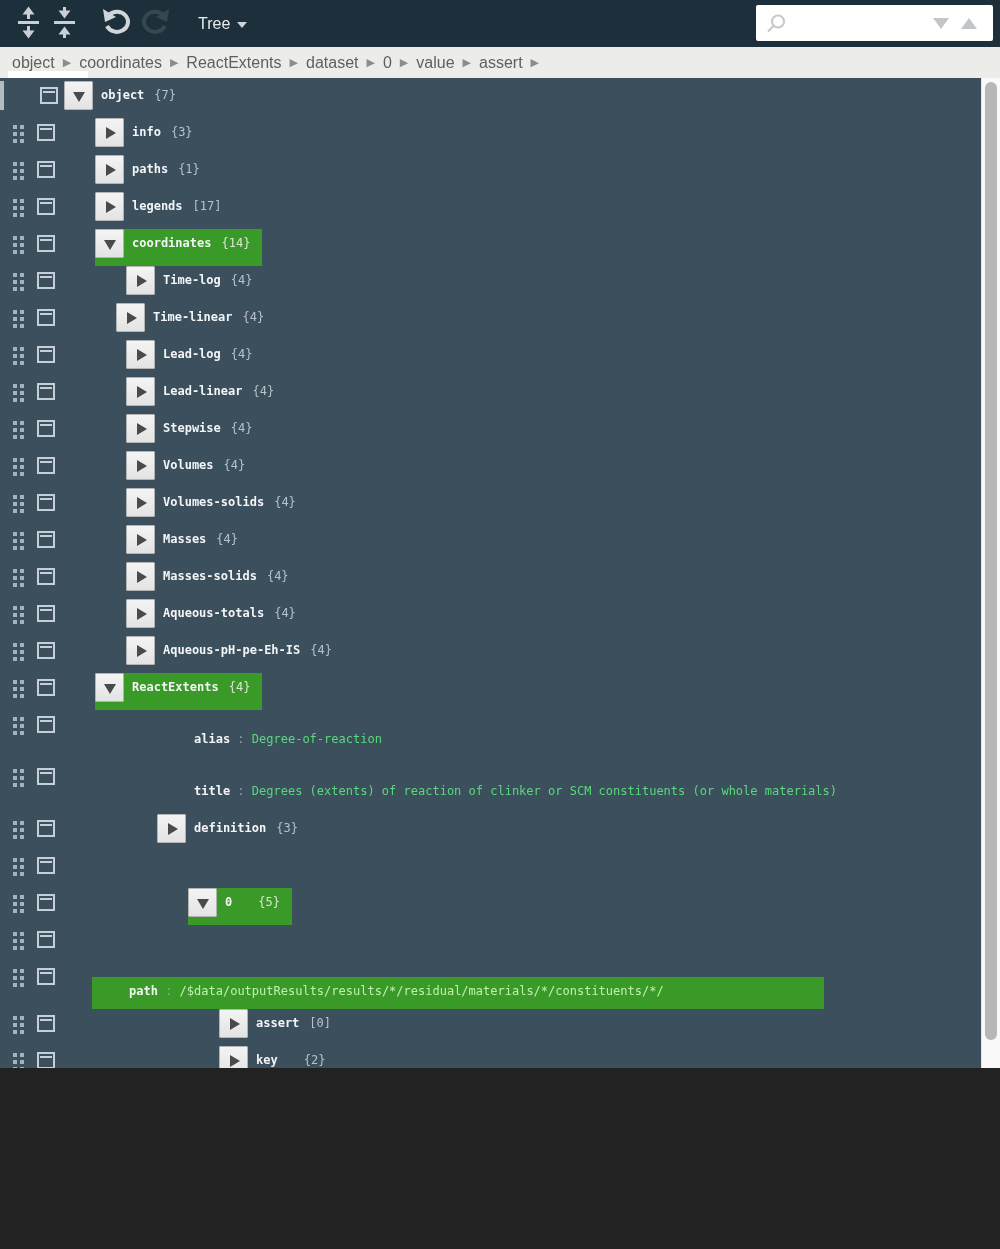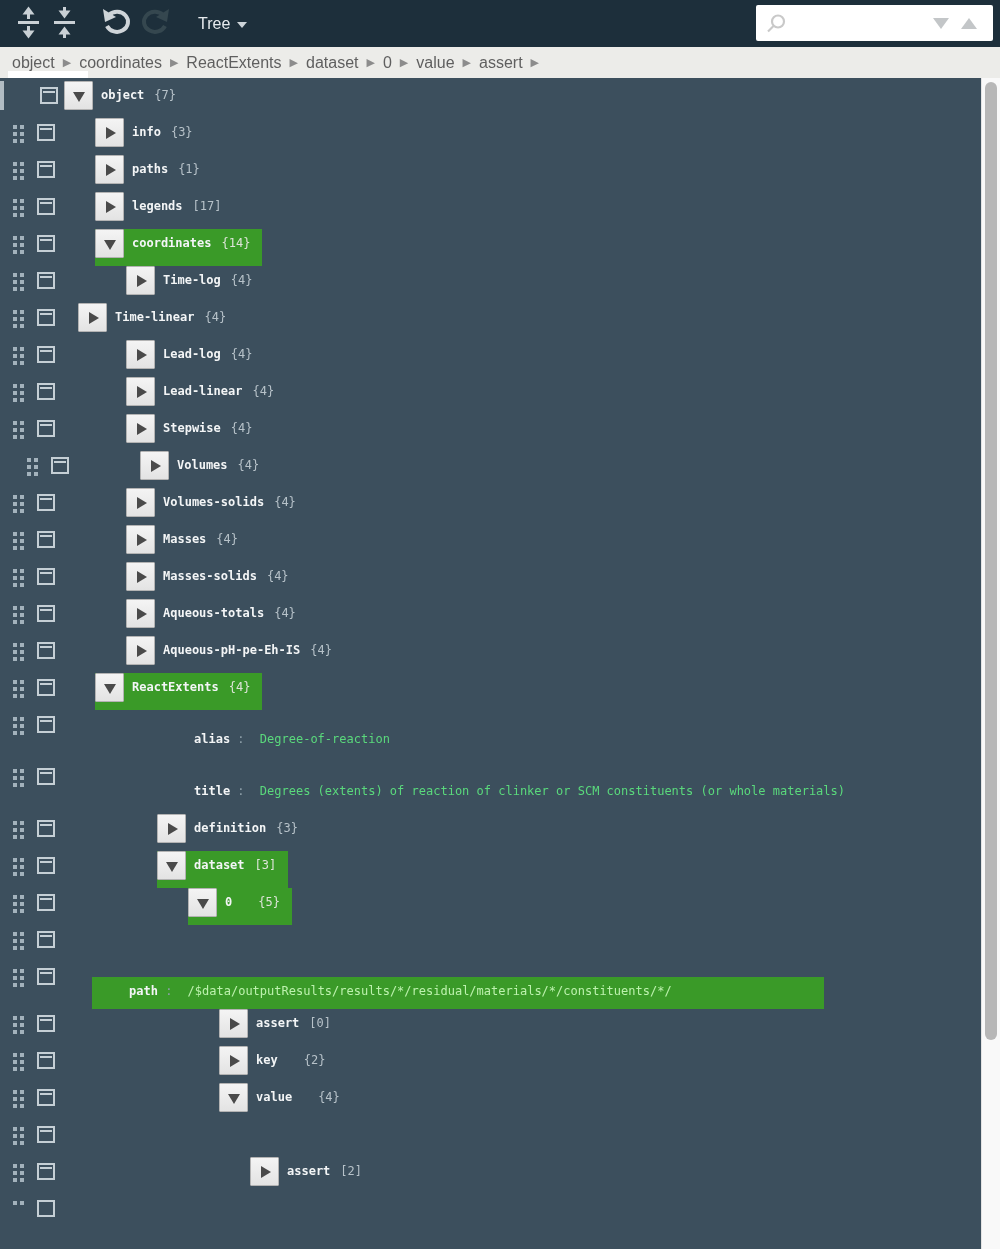--- a/index.html
+++ b/index.html
@@ -1,17 +1,17 @@
 <!DOCTYPE html>
 <html><head>
 <meta charset="utf-8">
 <style>
   * { margin:0; padding:0; box-sizing:border-box; }
   html,body { background:#222; }
-  .app { position:relative; width:1000px; height:1249px; overflow:hidden;
+  .app { position:relative; width:1000px; height:1068px; overflow:hidden;
          font-family:"Liberation Sans", sans-serif; background:#c2410c; }
 
   
   .toolbar { position:relative; height:47px; background:#1d2f3b;
              display:flex; align-items:center; }
   .tb-btn { background:none; border:none; cursor:pointer; display:flex;
             align-items:center; justify-content:center; height:40px; }
   .tb-expand   { margin-left:10px; width:36px; }
   .tb-collapse { width:36px; }
   .tb-undo { margin-left:16px; width:38px; }
@@ -69,21 +69,21 @@
            border-left:6px solid transparent; border-right:6px solid transparent; margin-top:2px; }
   .spacer { width:37px; flex:0 0 37px; }
   .label { font-size:12px; line-height:29px; white-space:nowrap; }
   .leaf .label { white-space:normal; line-height:25px; padding-top:2px; }
   .nkey { color:#f3f5f6; font-weight:bold; cursor:text; }
   .ncount { color:#b7c2c9; margin-left:10px; }
   .ncount.padc { margin-left:26px; }
   .sel .ncount { color:#dde4d8; }
   .ncolon { color:#8fa0a9; }
   .nval { color:#5ad97c; cursor:text; display:inline-block; max-width:682px;
-          vertical-align:top;margin-left:8px; }
+          vertical-align:top; }
   .hlrow .nval { color:#bdf2ae; max-width:none; }
 
   
   .scroll-track { position:absolute; right:0; top:0; width:19px; height:1171px;
                   background:#f9f9f9; border-left:1px solid #e3e3e3; }
   .scroll-thumb { position:absolute; left:3px; top:4px; width:12px; height:958px;
                   background:#b7b7b7; border-radius:7px; cursor:pointer; }
 </style>
 </head>
 <body>
@@ -265,21 +265,21 @@
             </span>
             <span class="menu-ic">
               <i></i>
             </span>
           </span><span class="chip">
             <button class="exp">
               <span class="tri-r"></span>
             </button>
             <span class="label"><span class="nkey">Time-log</span><span class="ncount">{4}</span></span>
           </span></div>
-        <div class="trow" style="padding-left: 78px;"><span class="gutter">
+        <div class="trow" style="padding-left: 116px;"><span class="gutter">
             <span class="drag">
               <i></i>
               <i></i>
               <i></i>
               <i></i>
               <i></i>
               <i></i>
             </span>
             <span class="menu-ic">
               <i></i>
@@ -337,21 +337,21 @@
             </span>
             <span class="menu-ic">
               <i></i>
             </span>
           </span><span class="chip">
             <button class="exp">
               <span class="tri-r"></span>
             </button>
             <span class="label"><span class="nkey">Stepwise</span><span class="ncount">{4}</span></span>
           </span></div>
-        <div class="trow" style="padding-left: 126px; margin-left: 14px;"><span class="gutter">
+        <div class="trow" style="padding-left: 126px;"><span class="gutter">
             <span class="drag">
               <i></i>
               <i></i>
               <i></i>
               <i></i>
               <i></i>
               <i></i>
             </span>
             <span class="menu-ic">
               <i></i>
@@ -525,25 +525,20 @@
               <i></i>
               <i></i>
               <i></i>
               <i></i>
               <i></i>
               <i></i>
             </span>
             <span class="menu-ic">
               <i></i>
             </span>
-          </span><span class="chip sel">
-            <button class="exp">
-              <span class="tri-d"></span>
-            </button>
-            <span class="label"><span class="nkey">dataset</span><span class="ncount">[3]</span></span>
           </span></div>
         <div class="trow" style="padding-left: 188px;"><span class="gutter">
             <span class="drag">
               <i></i>
               <i></i>
               <i></i>
               <i></i>
               <i></i>
               <i></i>
             </span>

